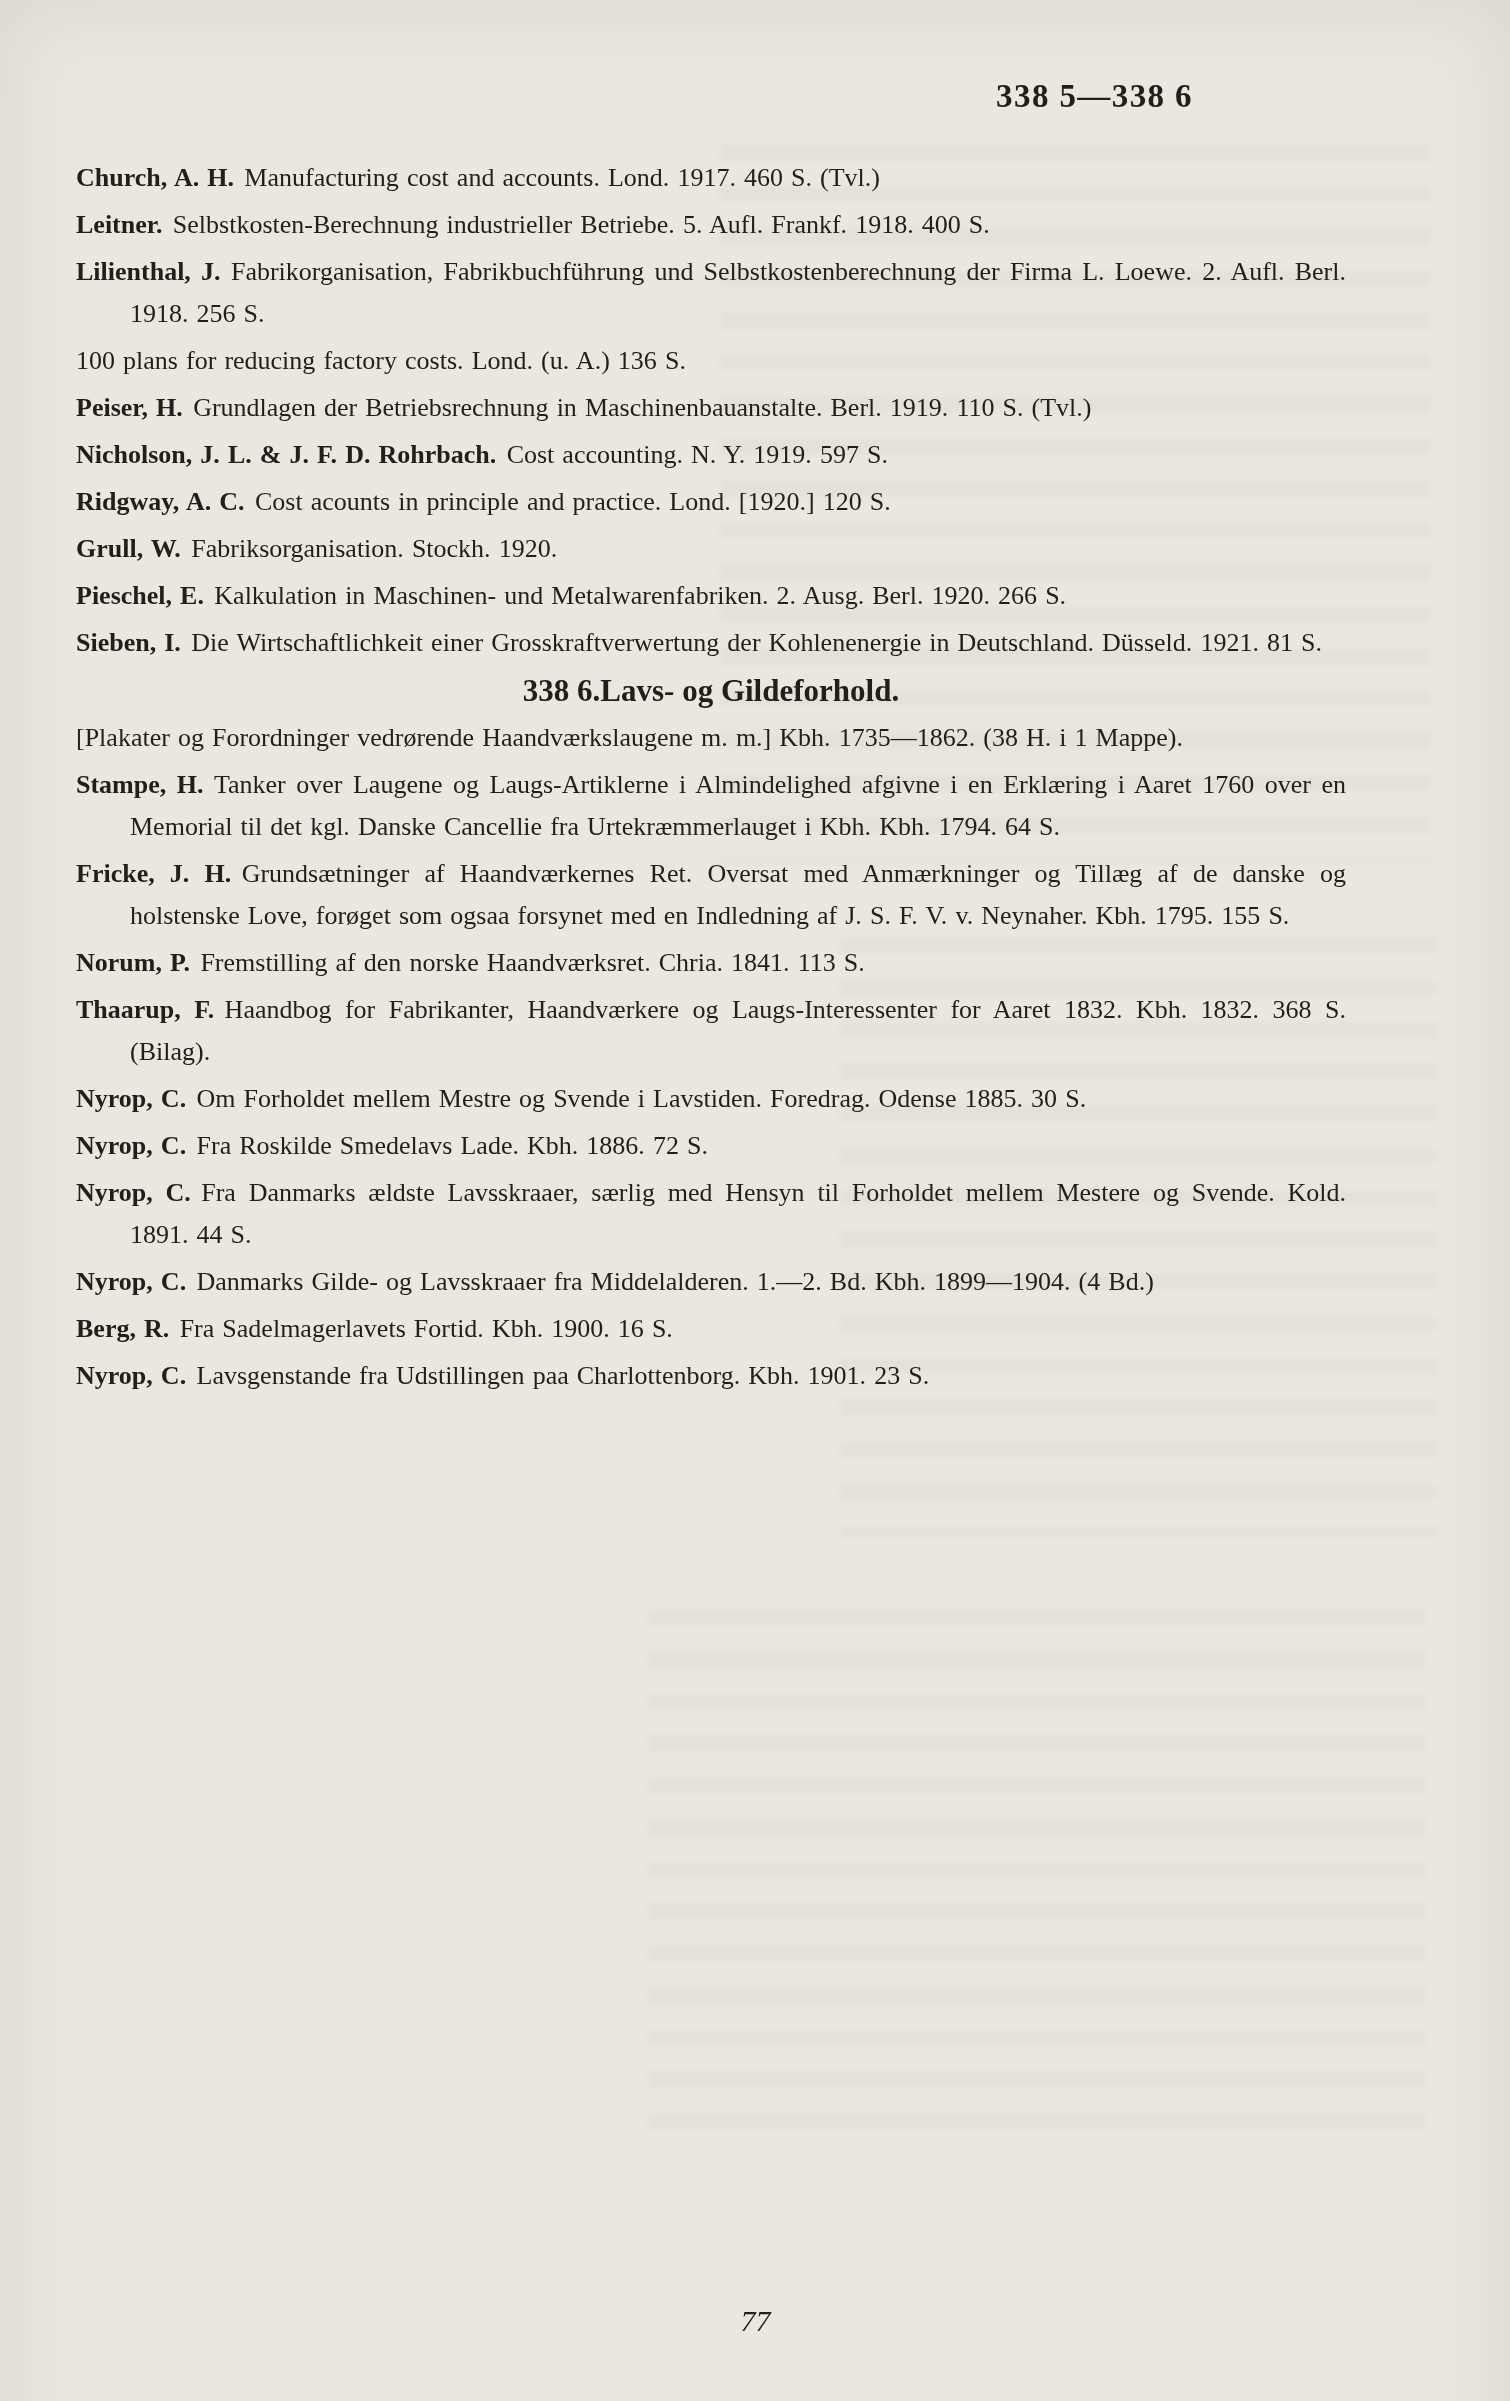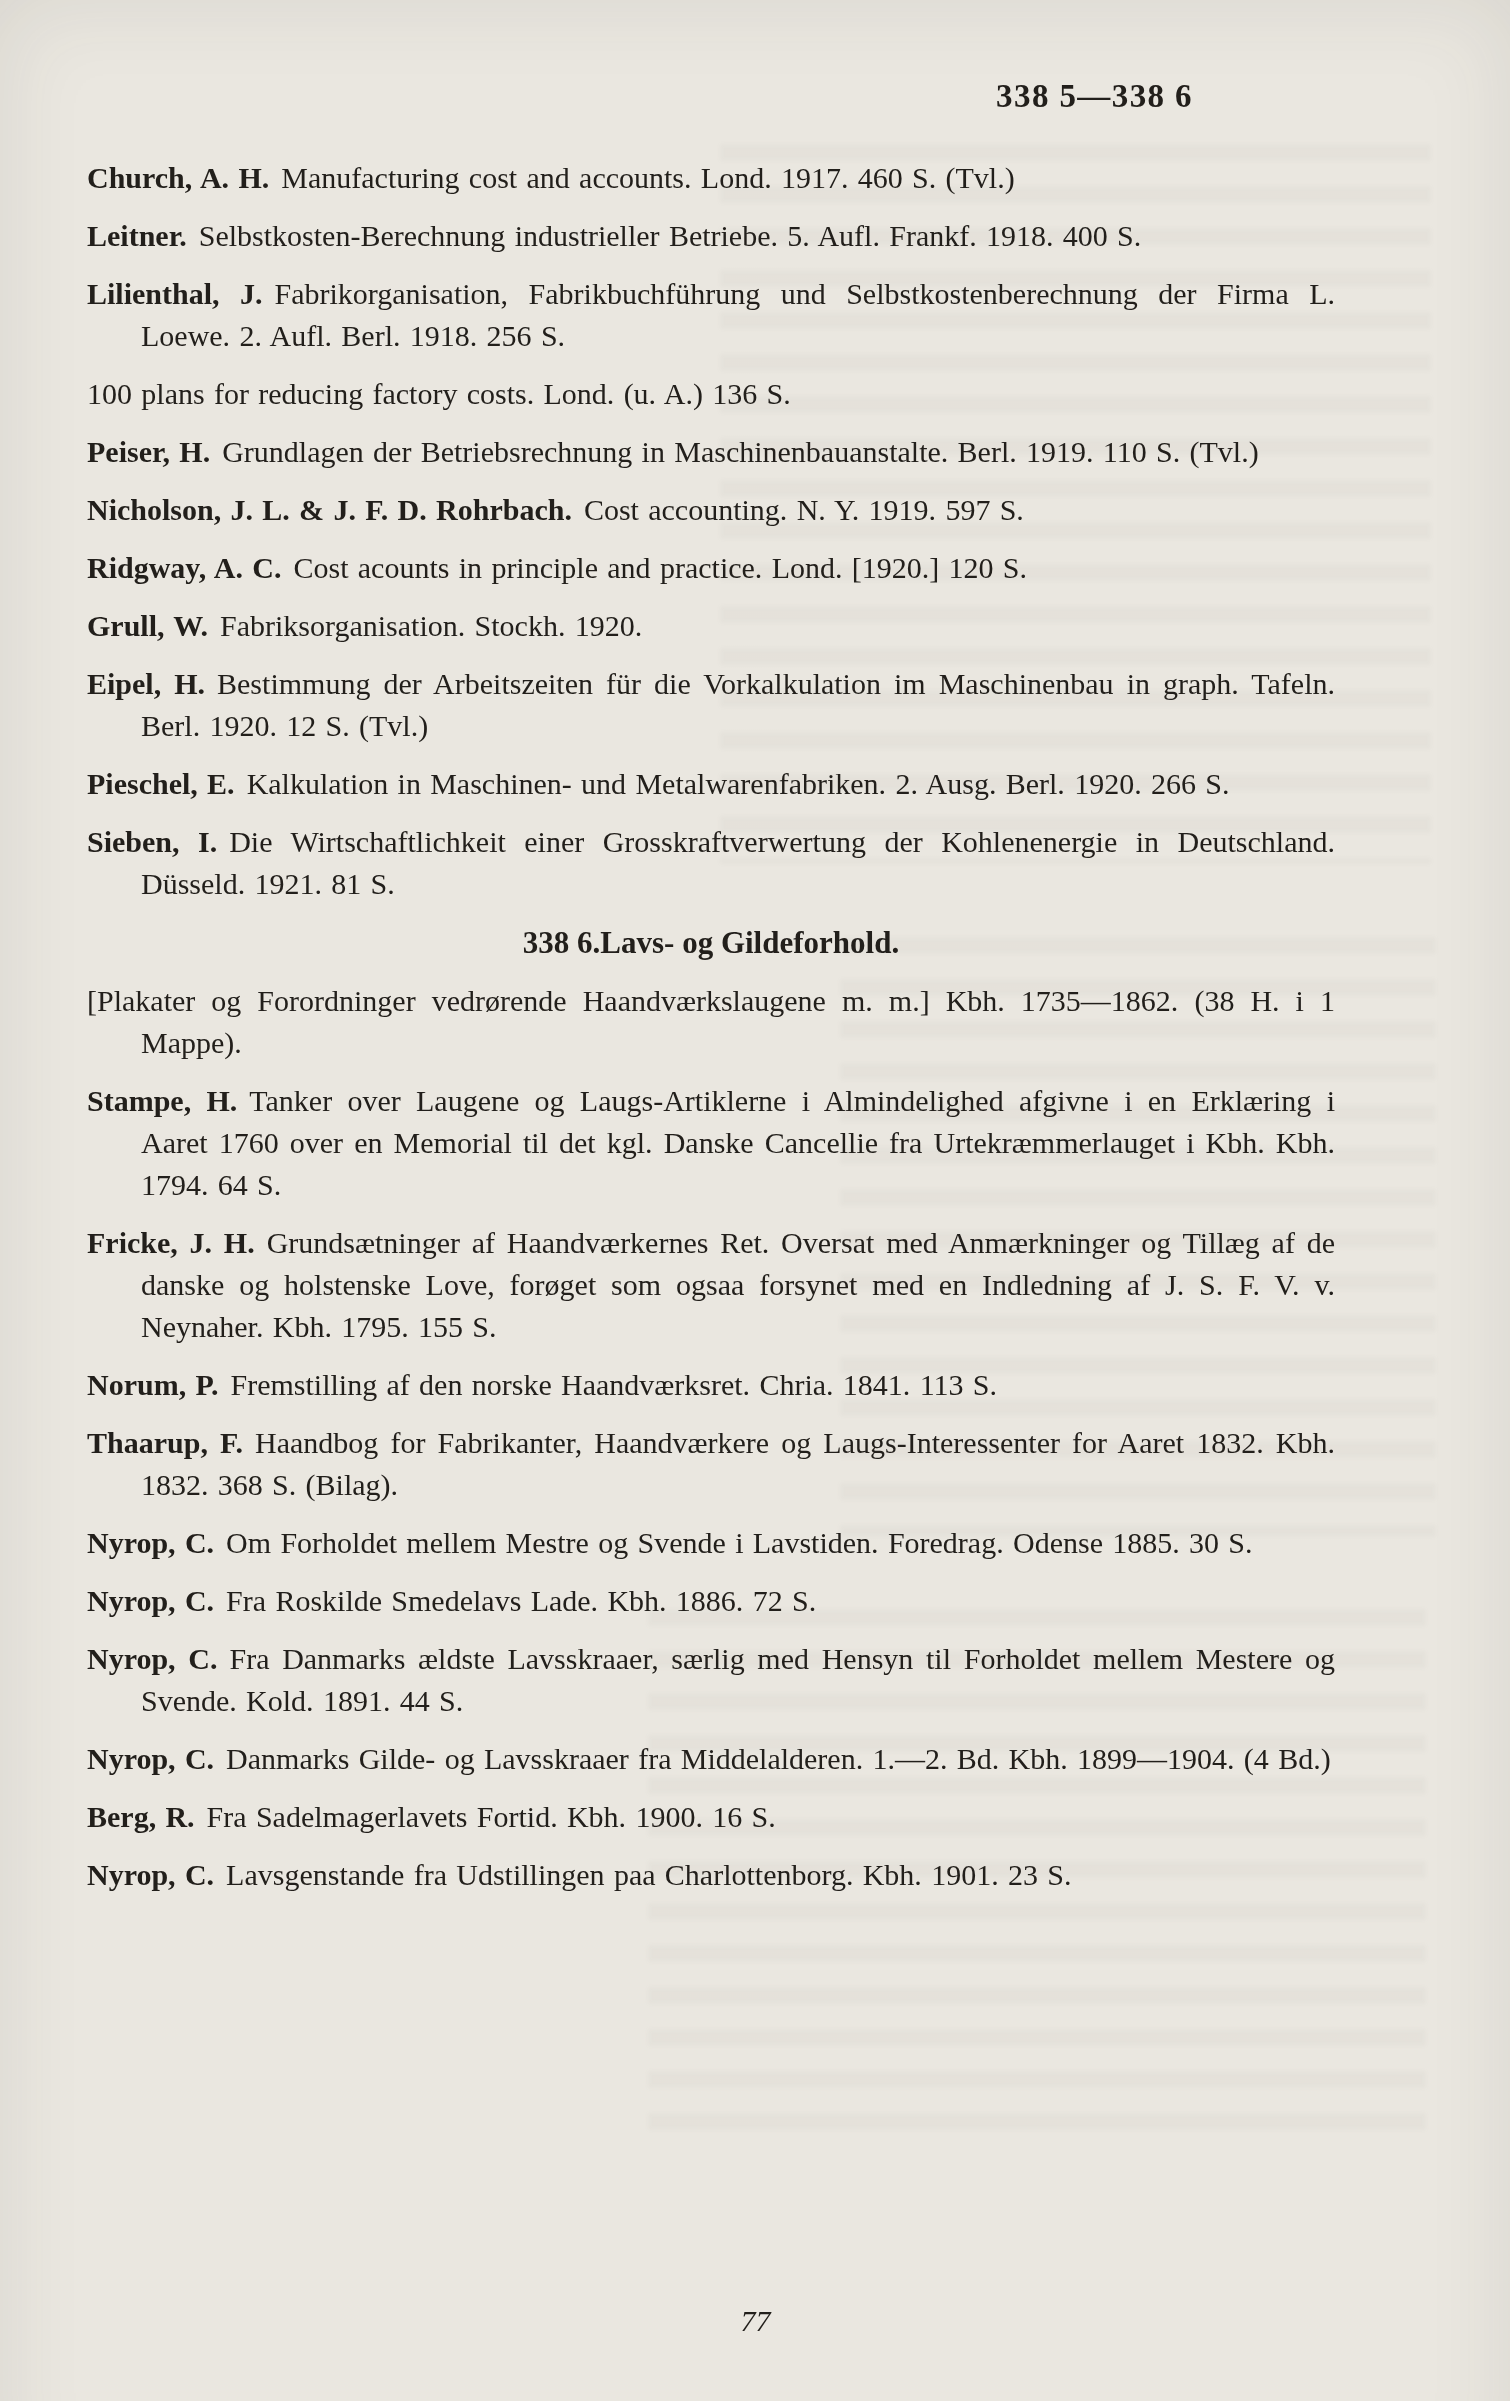--- a/index.html
+++ b/index.html
@@ -39,22 +39,22 @@
   }
   .header-row {
     text-align: right;
     padding-right: 158px;
     font-weight: bold;
     font-size: 33px;
     letter-spacing: 1.4px;
     margin: 0 0 42px 0;
   }
   .entry {
-    margin: 16px;
-    font-size: 30px;
+    margin: 5px;
+    font-size: 26px;
     line-height: 42px;
     text-align: justify;
     padding-left: 54px;
     text-indent: -54px;
     word-spacing: 0.06em;
   }
   .entry b.author { margin-right: 0.40em; }
   .section-heading {
     display: flex;
     justify-content: center;
@@ -86,21 +86,20 @@
   <div class="header-row">338 5—338 6</div>
 
   <p class="entry"><b class="author">Church, A. H.</b><span>Manufacturing cost and accounts. Lond. 1917. 460 S. (Tvl.)</span></p>
   <p class="entry"><b class="author">Leitner.</b><span>Selbstkosten-Berechnung industrieller Betriebe. 5. Aufl. Frankf. 1918. 400 S.</span></p>
   <p class="entry"><b class="author">Lilienthal, J.</b><span>Fabrikorganisation, Fabrikbuchführung und Selbstkostenberechnung der Firma L. Loewe. 2. Aufl. Berl. 1918. 256 S.</span></p>
   <p class="entry"><span>100 plans for reducing factory costs. Lond. (u. A.) 136 S.</span></p>
   <p class="entry"><b class="author">Peiser, H.</b><span>Grundlagen der Betriebsrechnung in Maschinenbauanstalte. Berl. 1919. 110 S. (Tvl.)</span></p>
   <p class="entry"><b class="author">Nicholson, J. L. &amp; J. F. D. Rohrbach.</b><span>Cost accounting. N. Y. 1919. 597 S.</span></p>
   <p class="entry"><b class="author">Ridgway, A. C.</b><span>Cost acounts in principle and practice. Lond. [1920.] 120 S.</span></p>
   <p class="entry"><b class="author">Grull, W.</b><span>Fabriksorganisation. Stockh. 1920.</span></p>
-  <p class="entry"><b class="author">Eipel, H.</b><span>Bestimmung der Arbeitszeiten für die Vorkalkulation im Maschinenbau in graph. Tafeln. Berl. 1920. 12 S. (Tvl.)</span></p>
   <p class="entry"><b class="author">Pieschel, E.</b><span>Kalkulation in Maschinen- und Metalwarenfabriken. 2. Ausg. Berl. 1920. 266 S.</span></p>
   <p class="entry"><b class="author">Sieben, I.</b><span>Die Wirtschaftlichkeit einer Grosskraftverwertung der Kohlenenergie in Deutschland. Düsseld. 1921. 81 S.</span></p>
 
   <div class="section-heading">
     <b>338 6.</b>
     <b>Lavs- og Gildeforhold.</b>
   </div>
 
   <p class="entry"><span>[Plakater og Forordninger vedrørende Haandværkslaugene m. m.] Kbh. 1735—1862. (38 H. i 1 Mappe).</span></p>
   <p class="entry"><b class="author">Stampe, H.</b><span>Tanker over Laugene og Laugs-Artiklerne i Almindelighed afgivne i en Erklæring i Aaret 1760 over en Memorial til det kgl. Danske Cancellie fra Urtekræmmerlauget i Kbh. Kbh. 1794. 64 S.</span></p>

